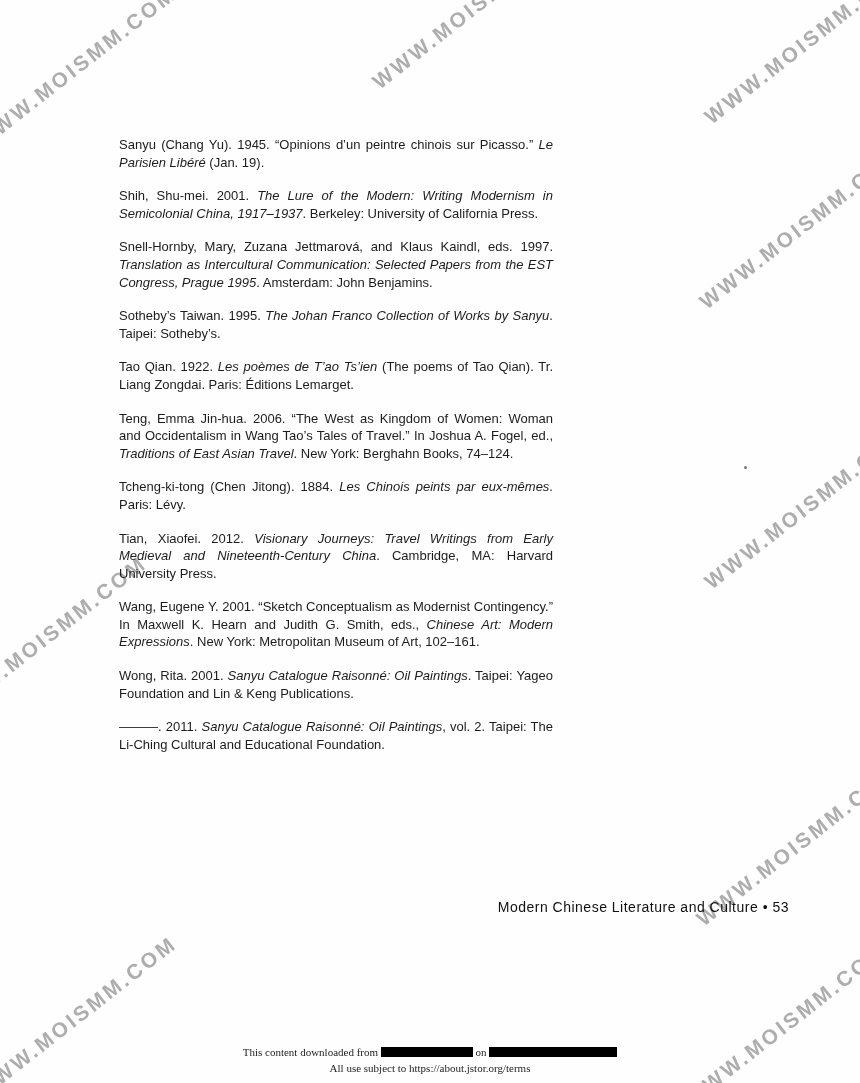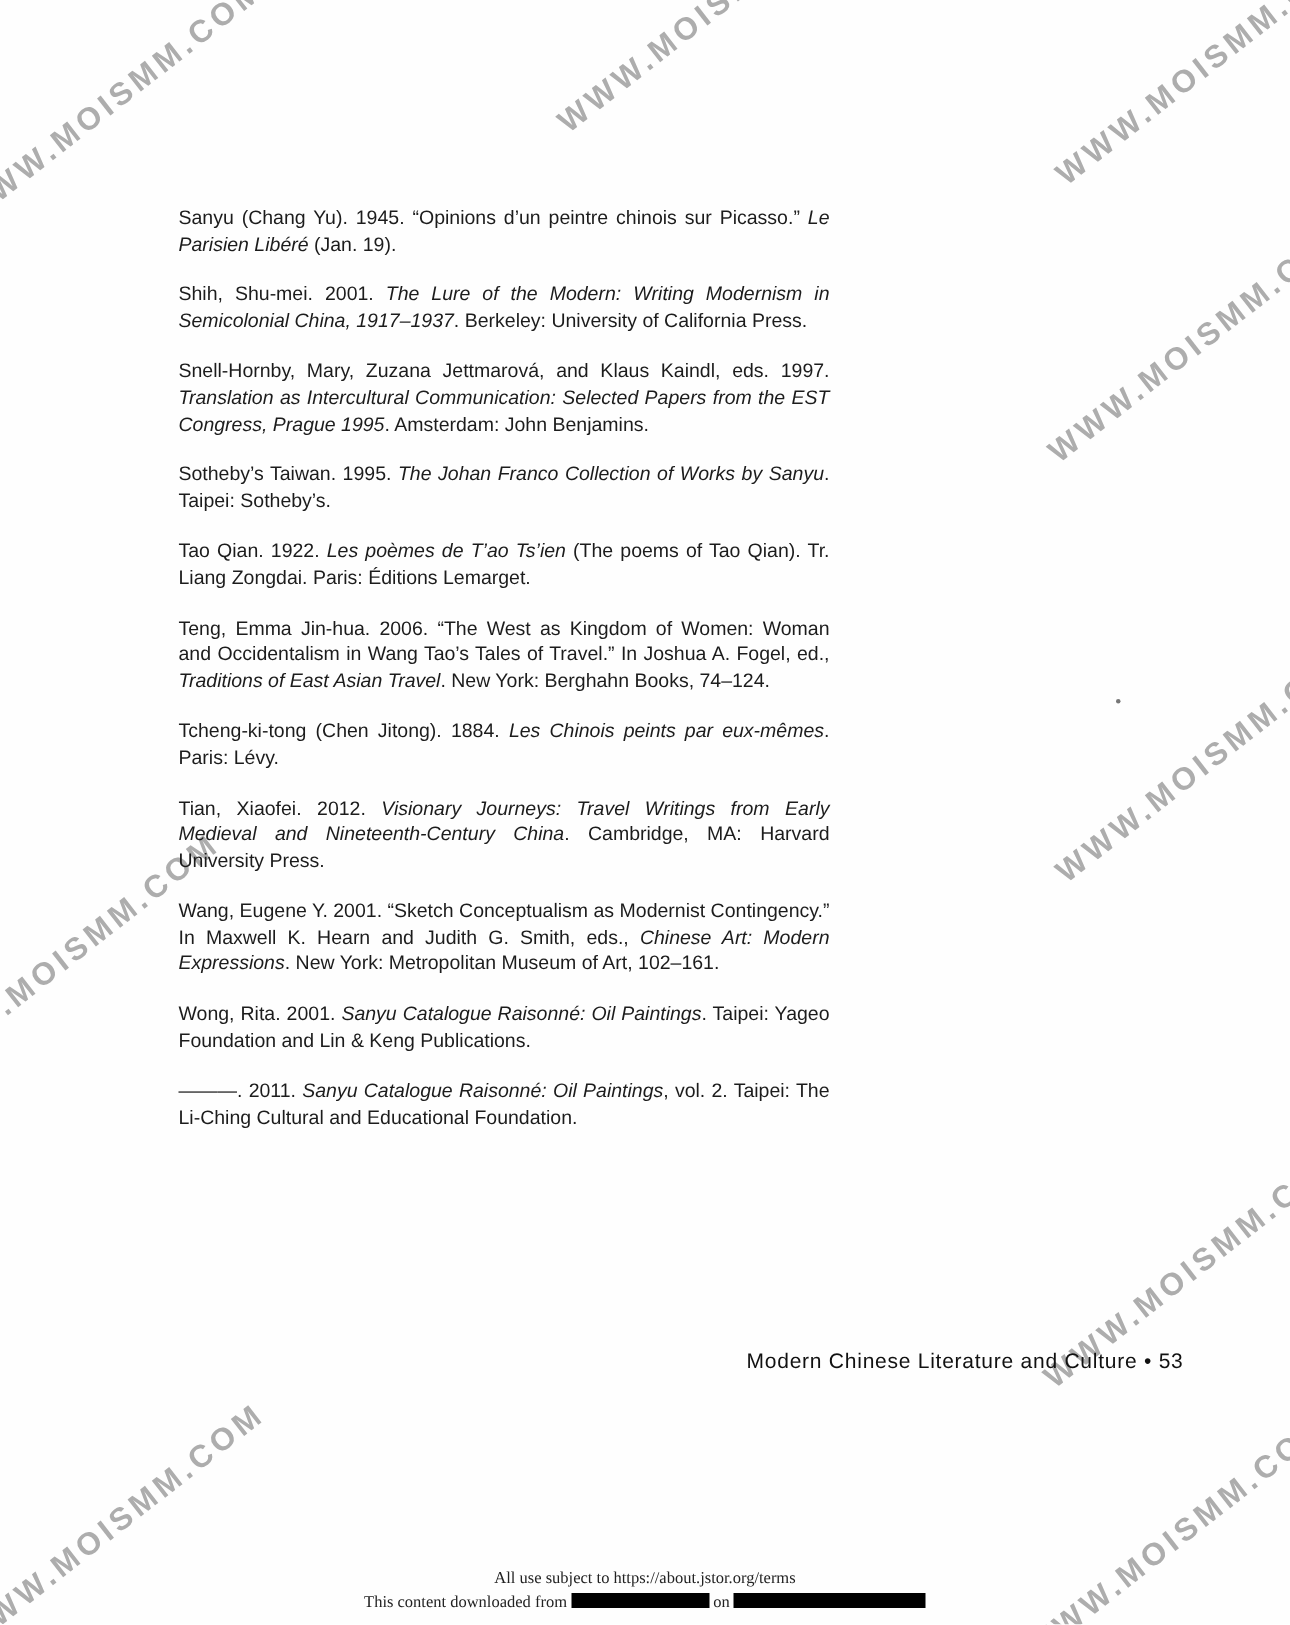--- a/index.html
+++ b/index.html
@@ -115,23 +115,23 @@
     </main>
 
   <div class="speck"></div>
 
   <div class="journal-footer">
     <span>Modern Chinese Literature and Culture • 53</span>
   </div>
 
   <div class="jstor">
     <div class="jstor-line">
-      <span>All use subject to https://about.jstor.org/terms</span>
-    </div>
-    <div class="jstor-line">
       <span>This content downloaded from</span>
       <span class="redacted redacted-ip"></span>
       <span>on</span>
       <span class="redacted redacted-date"></span>
+    </div>
+    <div class="jstor-line">
+      <span>All use subject to https://about.jstor.org/terms</span>
     </div>
   </div>
 
 </div>
 
 </body></html>

